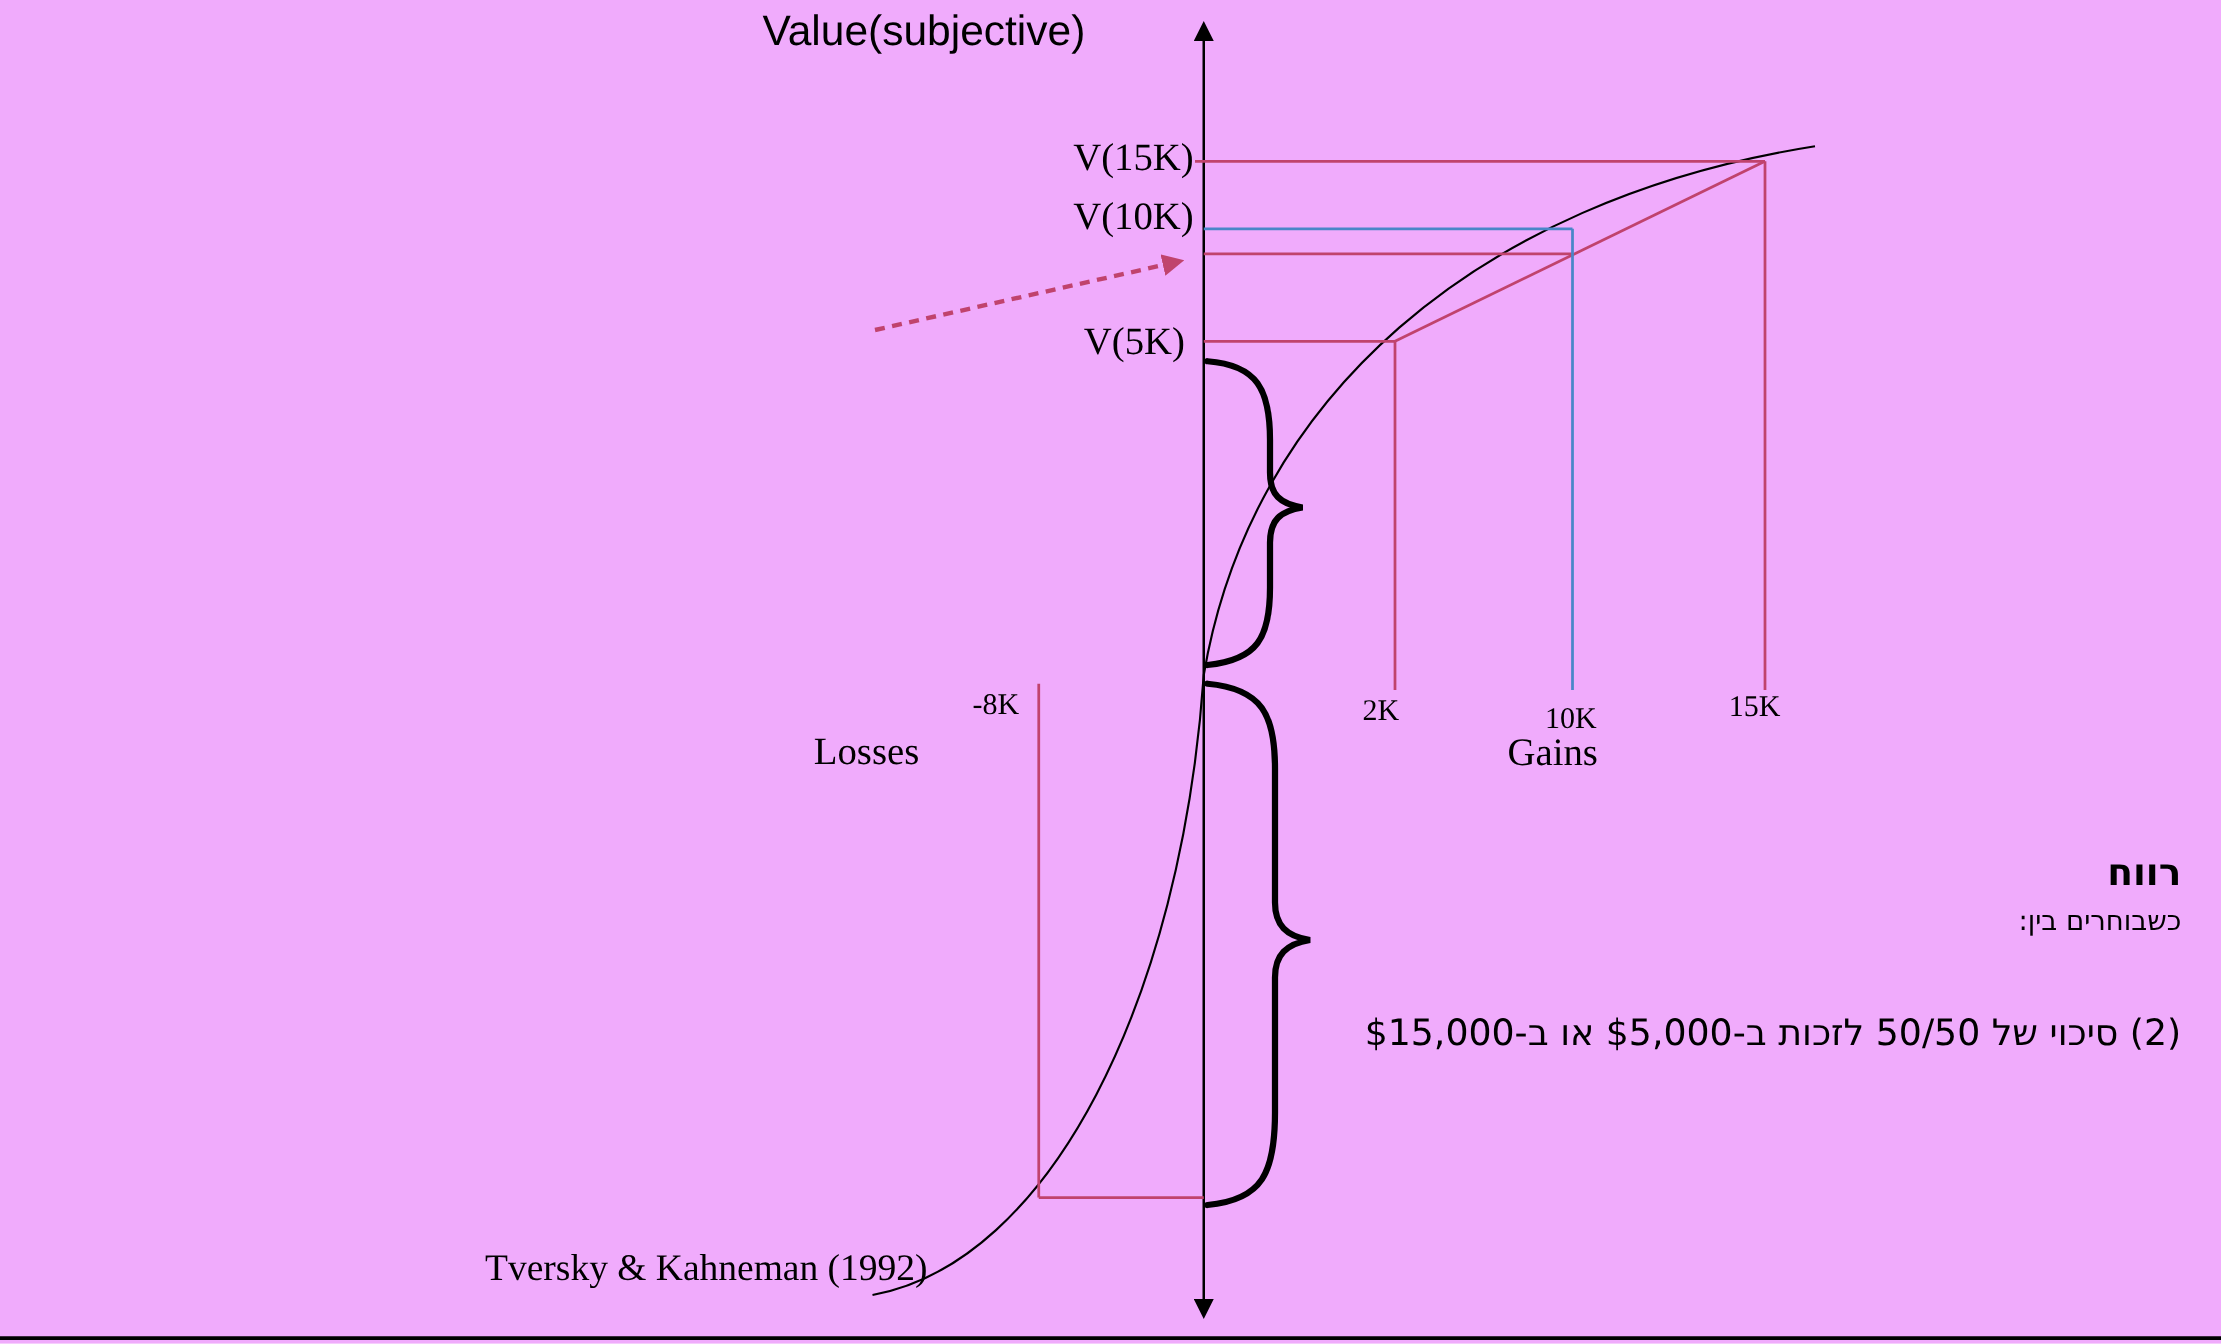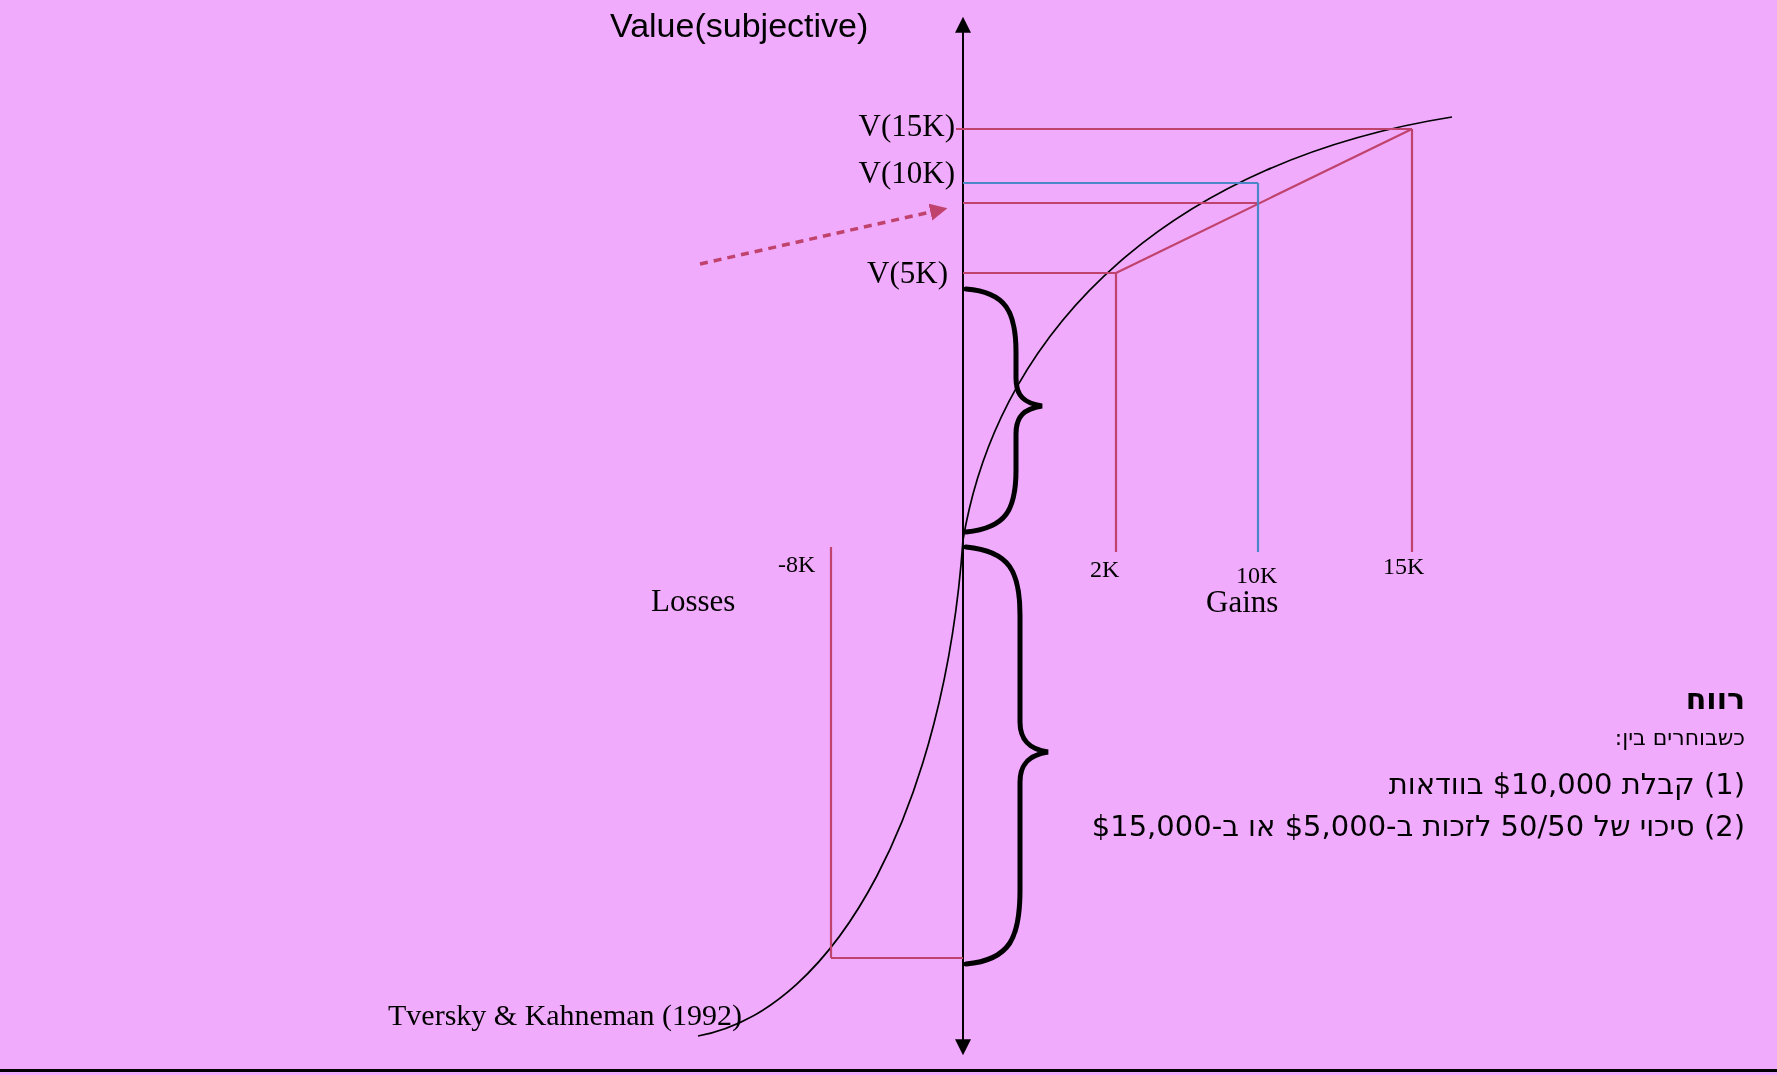--- a/index.html
+++ b/index.html
@@ -102,19 +102,18 @@
   <div class="lbl serif tick tick-neg5k">-8K</div>
   <div class="lbl serif tick tick-5k">2K</div>
   <div class="lbl serif tick tick-10k">10K</div>
   <div class="lbl serif tick tick-15k">15K</div>
 
   <div class="lbl serif losses">Losses</div>
   <div class="lbl serif gains">Gains</div>
 
   <div class="lbl heb note-heading" dir="rtl">רווח</div>
   <div class="lbl heb note-intro" dir="rtl">כשבוחרים בין:</div>
-  <div class="lbl heb note-opt1" dir="rtl">(1) קבלת $10,000 בוודאות</div>
   <div class="lbl heb note-opt2" dir="rtl">(2) סיכוי של 50/50 לזכות ב-$5,000 או ב-$15,000</div>
 
   <div class="lbl serif attribution">Tversky &amp; Kahneman (1992)</div>
 
   <div class="bottom-rule"></div>
 </div>
 
 </body></html>

